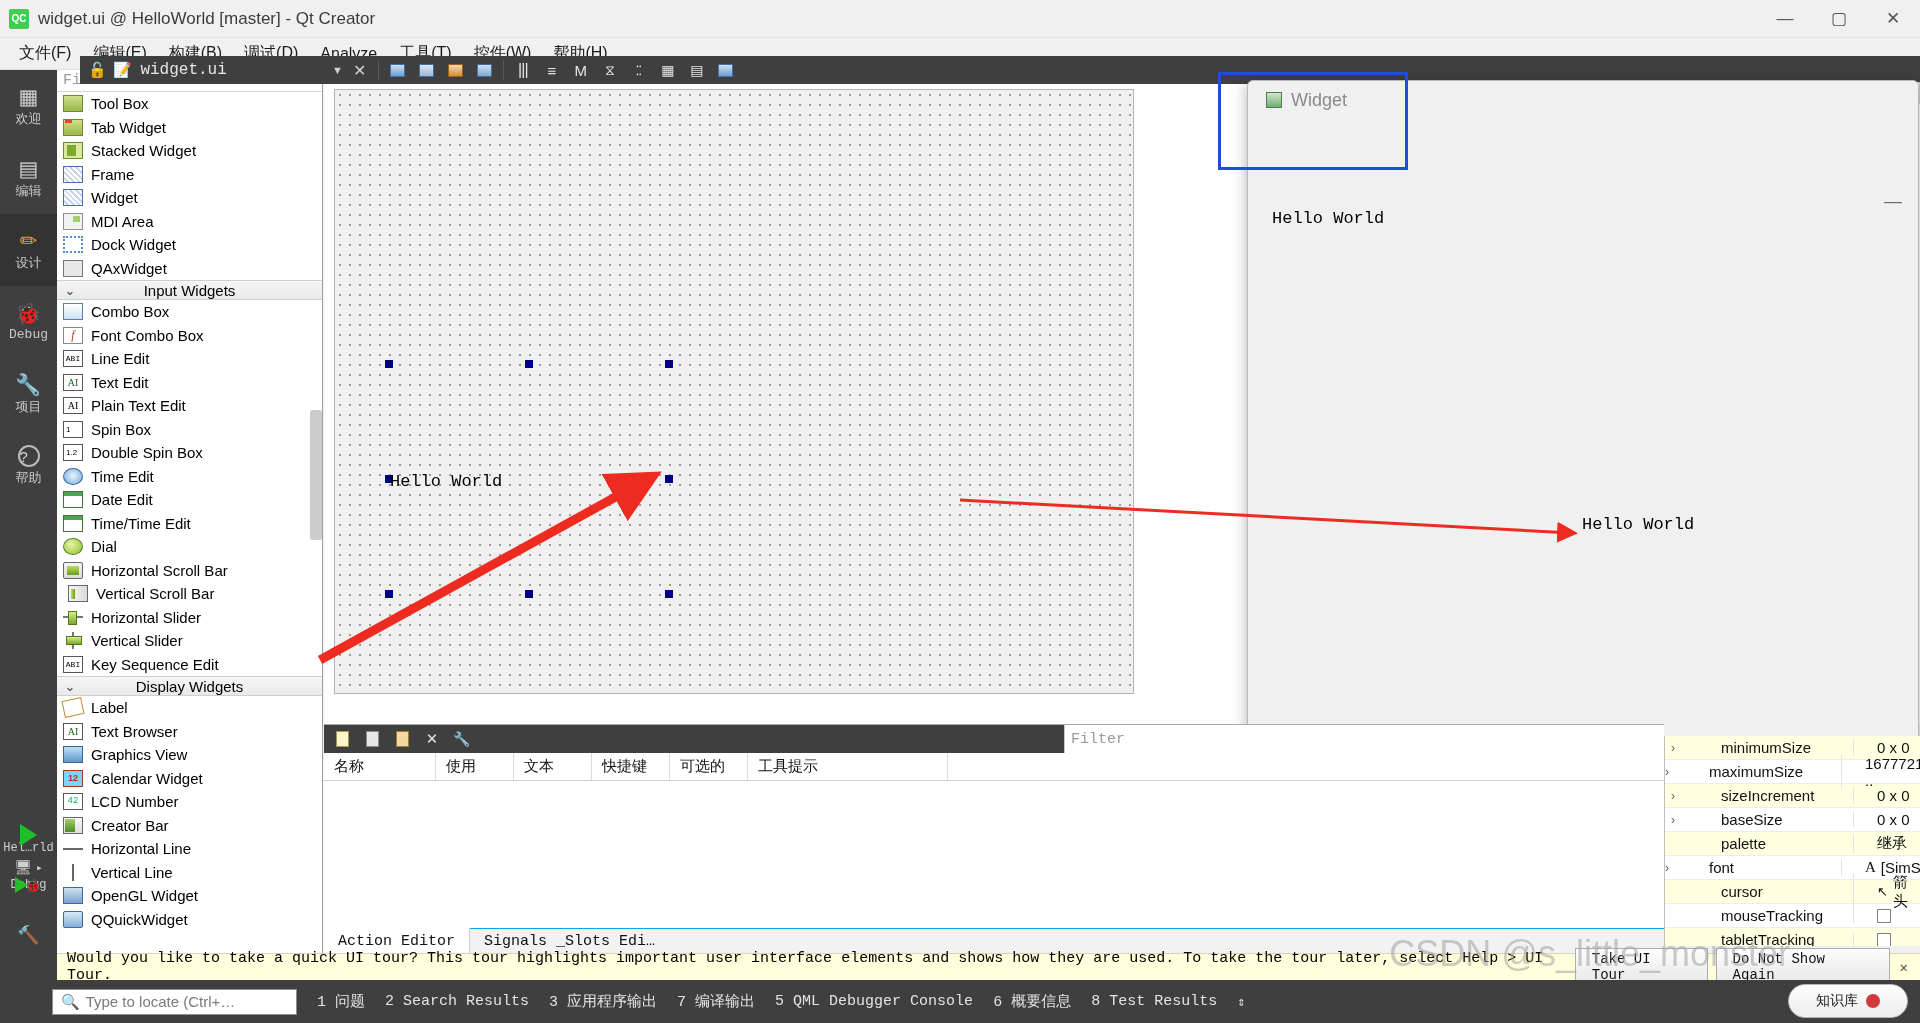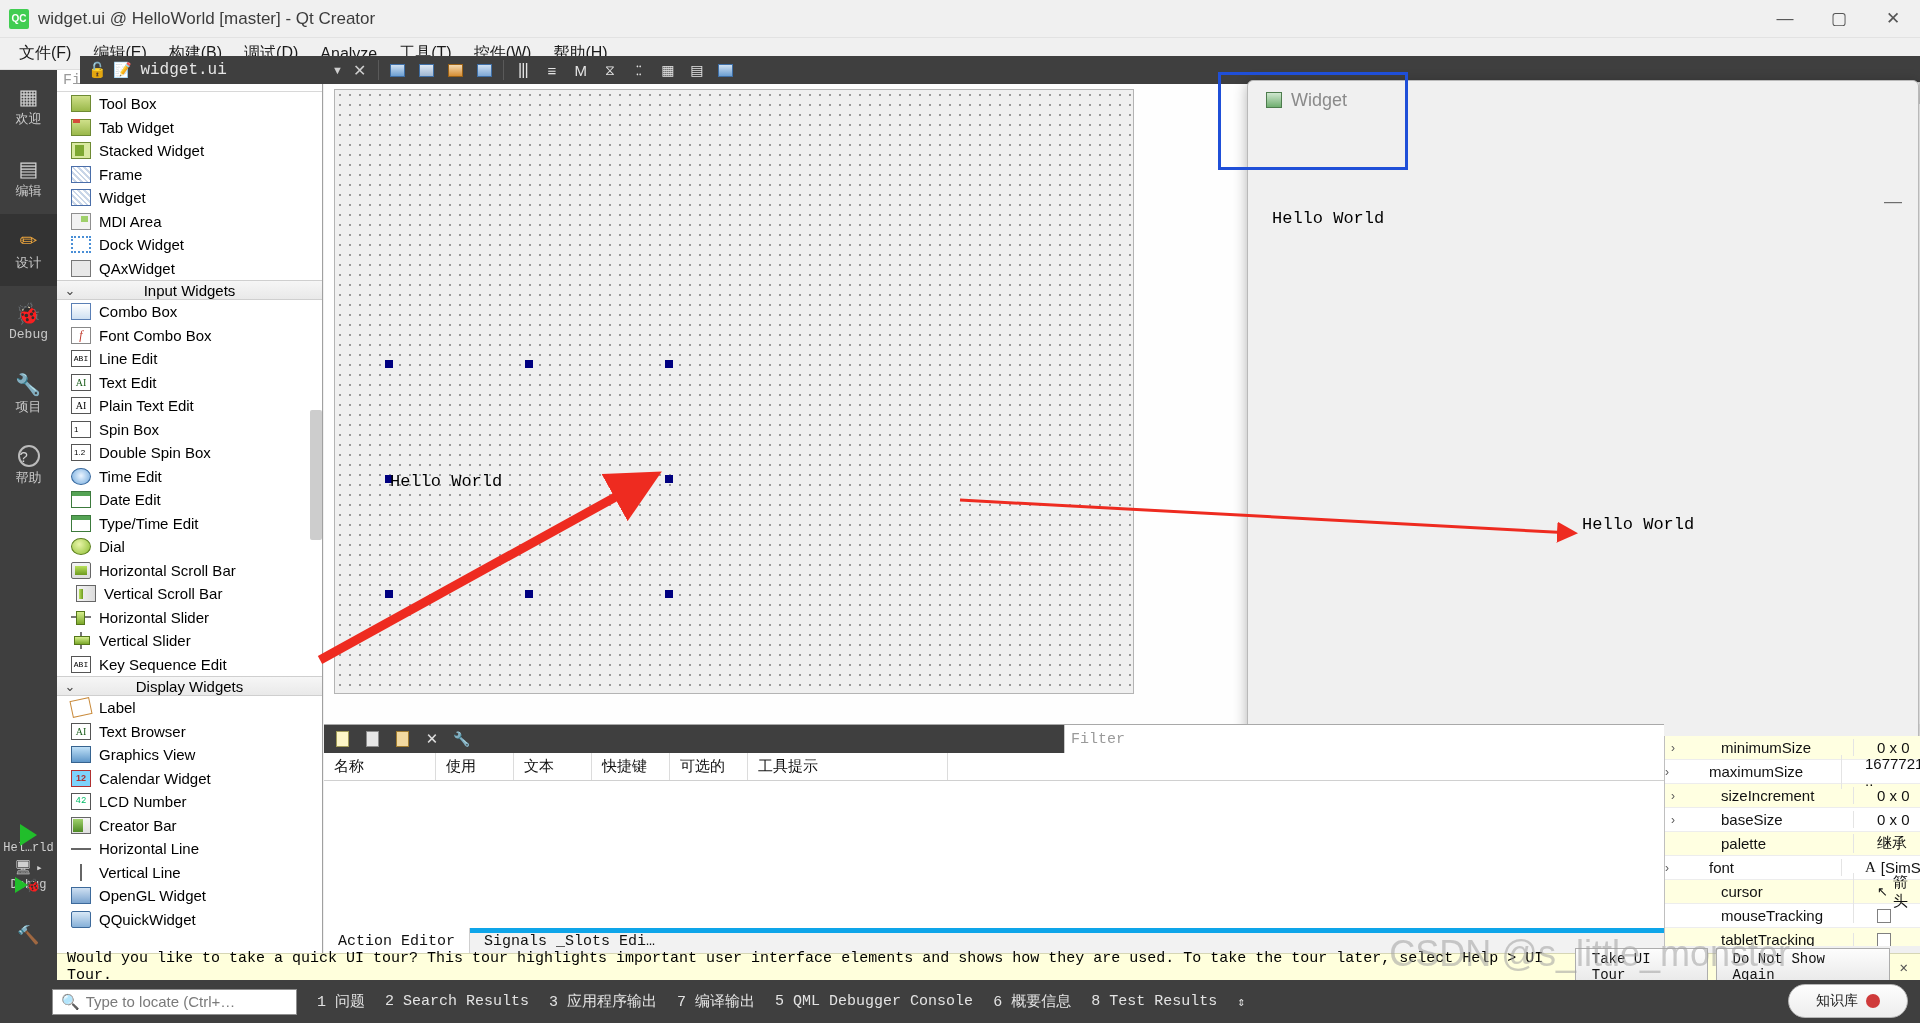--- a/index.html
+++ b/index.html
@@ -65,21 +65,21 @@
     position:absolute;left:57px;top:70px;width:266px;height:890px;background:#ffffff;
     border-right:1px solid #a0a0a0;
   }
   #wb-filter{
     height:22px;background:#fff;border-bottom:1px solid #d8d8d8;
     color:#9a9a9a; font-family:"Liberation Mono",monospace; font-size:15px;
     padding:1px 6px; display:flex; align-items:center;
   }
   .wlist{ overflow:hidden; }
   .wrow{
-    height:23.5px;display:flex;align-items:center;padding-left:14px;font-size:15px;color:#000;
+    height:23.5px;display:flex;align-items:center;padding-left:6px;font-size:15px;color:#000;
   }
   .wrow .ic{ width:20px;height:17px;margin-right:8px;flex:0 0 20px;position:relative; }
   .grp{
     height:20px;background:linear-gradient(#f6f6f6,#e9e9e9);
     border-top:1px solid #cfcfcf;border-bottom:1px solid #cfcfcf;
     display:flex;align-items:center;font-size:15px;color:#000;
   }
   .grp .chev{ width:26px;text-align:center;color:#444;font-size:13px; }
   .grp .gl{ flex:1;text-align:center;padding-right:26px; }
   
@@ -184,21 +184,21 @@
   .ae-ic{ width:26px;height:24px;display:flex;align-items:center;justify-content:center;margin-right:4px; }
   #ae-filter{
     position:absolute;left:740px;top:0px;width:600px;height:28px;background:#fff;
     color:#9a9a9a;font-family:"Liberation Mono",monospace;font-size:15px;
     display:flex;align-items:center;padding-left:6px;border-left:1px solid #c9c9c9;
   }
   #ae-head{ height:28px;display:flex;border-bottom:1px solid #d0d0d0;background:#fff;font-size:15px;color:#111; }
   .ae-col{ padding:4px 0 0 10px;border-right:1px solid #dcdcdc; }
   #ae-tabs{
     position:absolute;left:0;bottom:0;height:26px;width:100%;display:flex;align-items:flex-end;
-    border-top:5px solid #0ea5e9;background:#f2f2f2;
+    border-top:1px solid #0ea5e9;background:#f2f2f2;
   }
   .ae-tab{
     height:26px;display:flex;align-items:center;padding:0 14px;font-family:"Liberation Mono",monospace;
     font-size:15px;color:#111;
   }
   .ae-tab.active{ background:#fff;border-right:1px solid #cfcfcf; }
   
   #props{
     position:absolute;left:1664px;top:736px;width:256px;height:210px;background:#fff;overflow:hidden;
     border-left:1px solid #bfbfbf;
@@ -389,21 +389,21 @@
       <div class="wrow">
         <span class="ic ic-time"></span>
         <span>Time Edit</span>
       </div>
       <div class="wrow">
         <span class="ic ic-date"></span>
         <span>Date Edit</span>
       </div>
       <div class="wrow">
         <span class="ic ic-date"></span>
-        <span>Type/Time Edit</span>
+        <span>Time/Time Edit</span>
       </div>
       <div class="wrow">
         <span class="ic ic-dial"></span>
         <span>Dial</span>
       </div>
       <div class="wrow">
         <span class="ic ic-hscroll"></span>
         <span>Horizontal Scroll Bar</span>
       </div>
       <div class="wrow">

